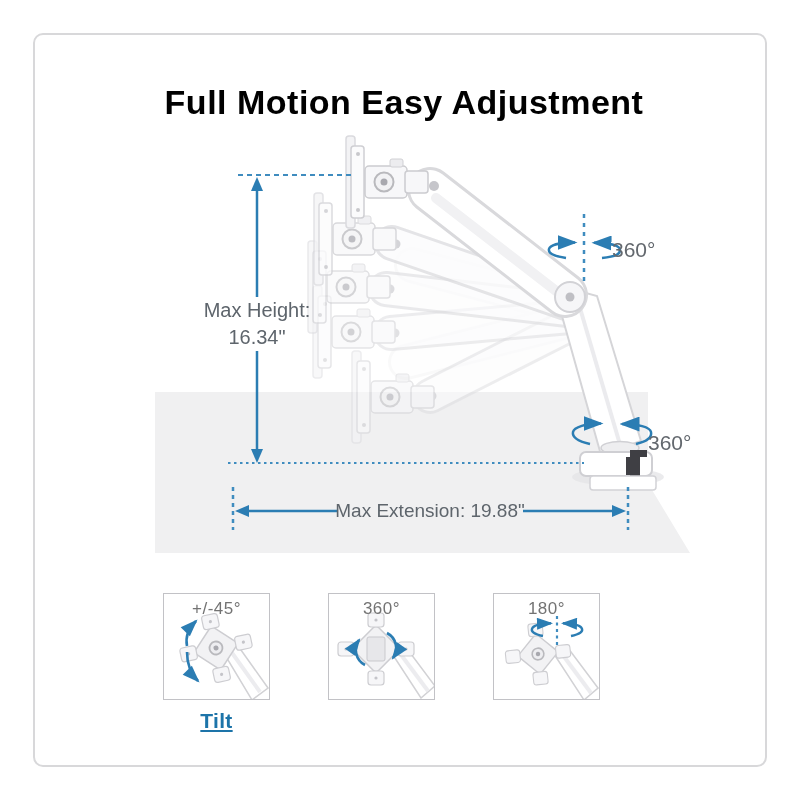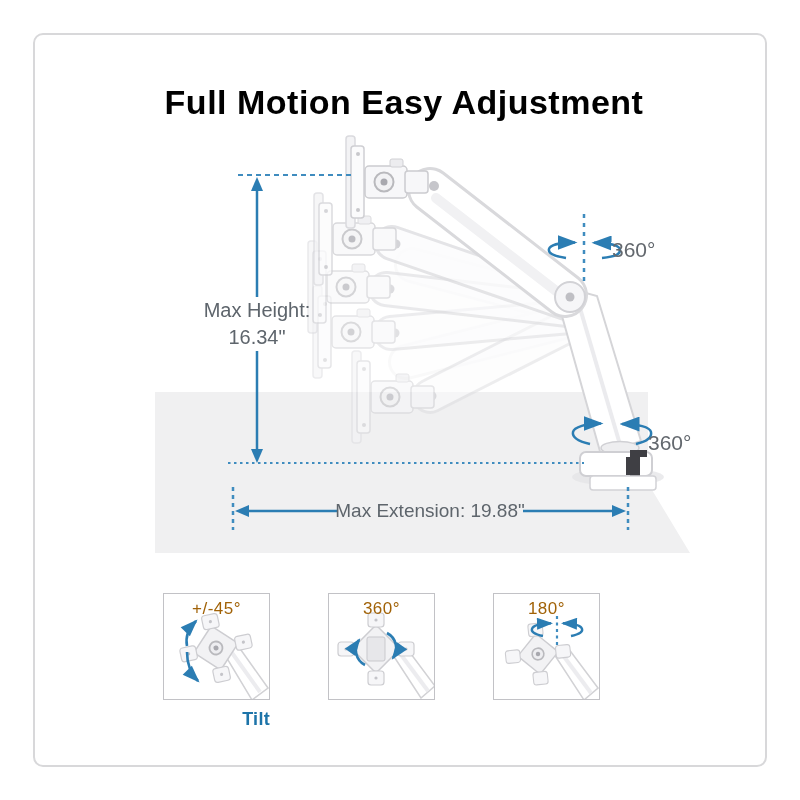--- a/index.html
+++ b/index.html
@@ -12,23 +12,23 @@
   svg{position:absolute;left:0;top:0;}
   svg text{font-family:"Liberation Sans",sans-serif;}
   .gray-label{fill:#5e656c;font-size:20px;}
   .ext-label{fill:#5e656c;font-size:19px;}
   .rot-label{fill:#63686e;font-size:21px;}
   .features{position:absolute;left:0;top:0;width:800px;height:800px;}
   .feature{position:absolute;width:107px;}
   .feature-box{position:relative;width:105px;height:105px;border:1px solid #c2c2c6;background:#fff;}
   .feature-box svg{position:absolute;left:0;top:0;width:105px;height:105px;}
   .degree{position:absolute;left:0;top:5px;width:105px;text-align:center;font-size:17px;
-          color:#a16207;z-index:2;letter-spacing:.5px;}
-  .feature-label{margin-top:9px;width:107px;text-align:right;font-size:18px;font-weight:600;
-                 color:#1d74a9;letter-spacing:.3px;}
+          color:#737373;z-index:2;letter-spacing:.5px;}
+  .feature-label{margin-top:9px;width:107px;text-align:center;font-size:21px;font-weight:600;
+                 color:#1d74a9;letter-spacing:.3px;text-decoration:underline;}
 </style>
 </head>
 <body>
 
 <div class="page">
   <div class="frame"></div>
 
   <h1 class="title">Full Motion Easy Adjustment</h1>
 
   <svg class="diagram" width="800" height="800" viewBox="0 0 800 800">

